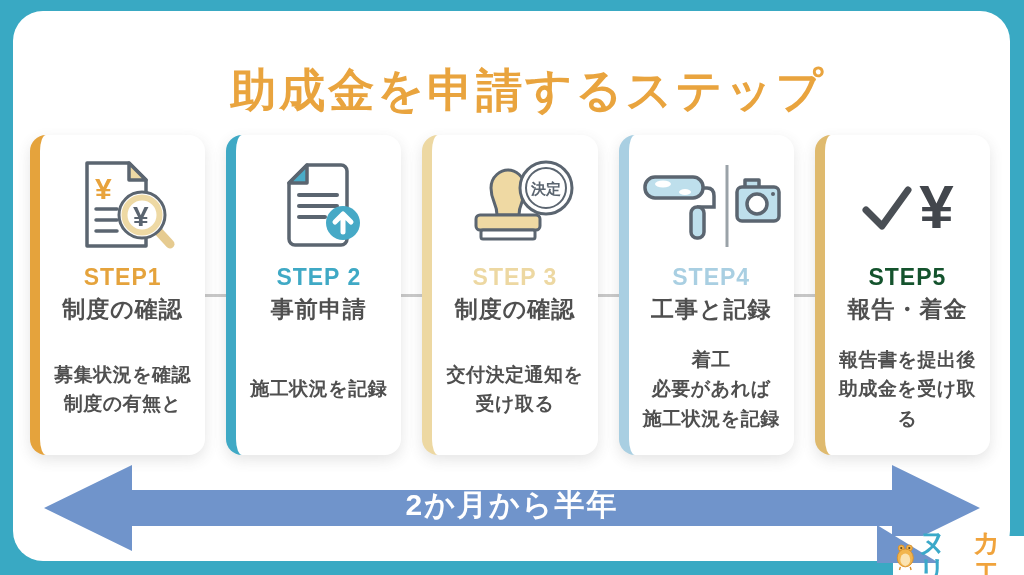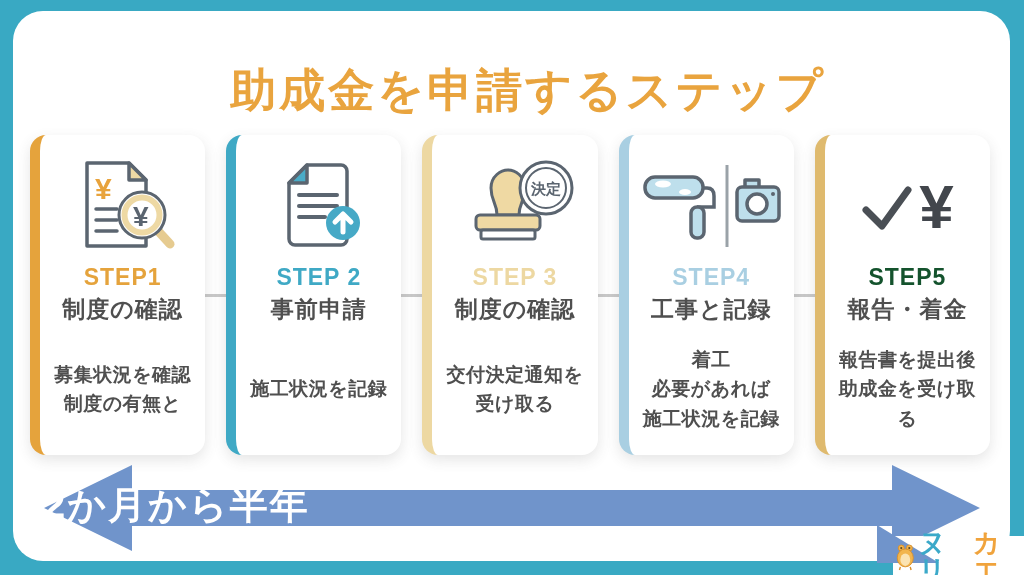--- a/index.html
+++ b/index.html
@@ -49,21 +49,21 @@
     flex:1;display:flex;flex-direction:column;justify-content:center;
     text-align:center;font-size:19px;font-weight:700;line-height:1.55;
     letter-spacing:.5px;color:#4f4f4f;
   }
   .timeline{
     position:absolute;left:44px;top:463px;width:936px;height:90px;
   }
   .timeline svg{position:absolute;left:0;top:0;}
   .timeline-label{
     position:absolute;left:0;right:0;top:50%;transform:translateY(-55%);
-    text-align:left;color:#ffffff;font-size:38px;font-weight:800;
+    text-align:center;color:#ffffff;font-size:30px;font-weight:800;
     letter-spacing:2px;
   }
   .corner-patch{
     position:absolute;left:893px;top:536px;right:0;bottom:0;background:#ffffff;
   }
   .corner-triangle{
     position:absolute;left:877px;top:525px;width:62px;height:38px;
     background:#7094cb;
     clip-path:polygon(0 0,100% 100%,0 100%);
   }

